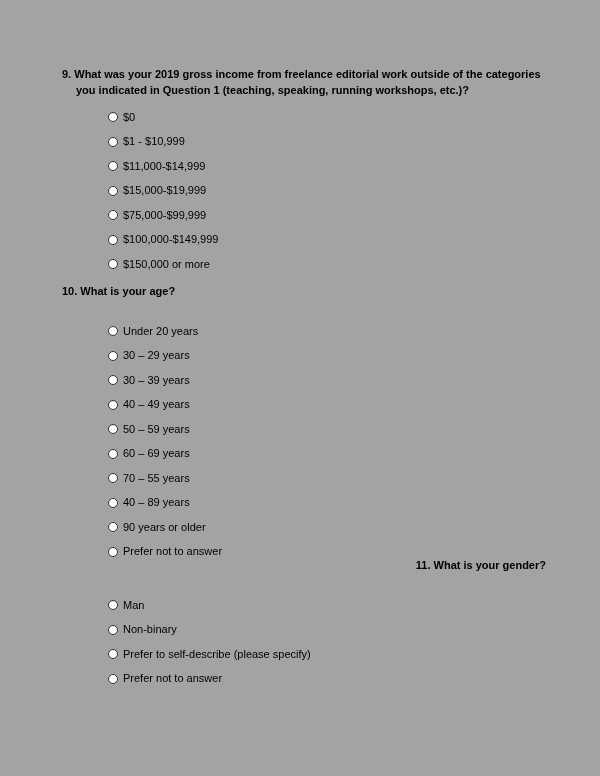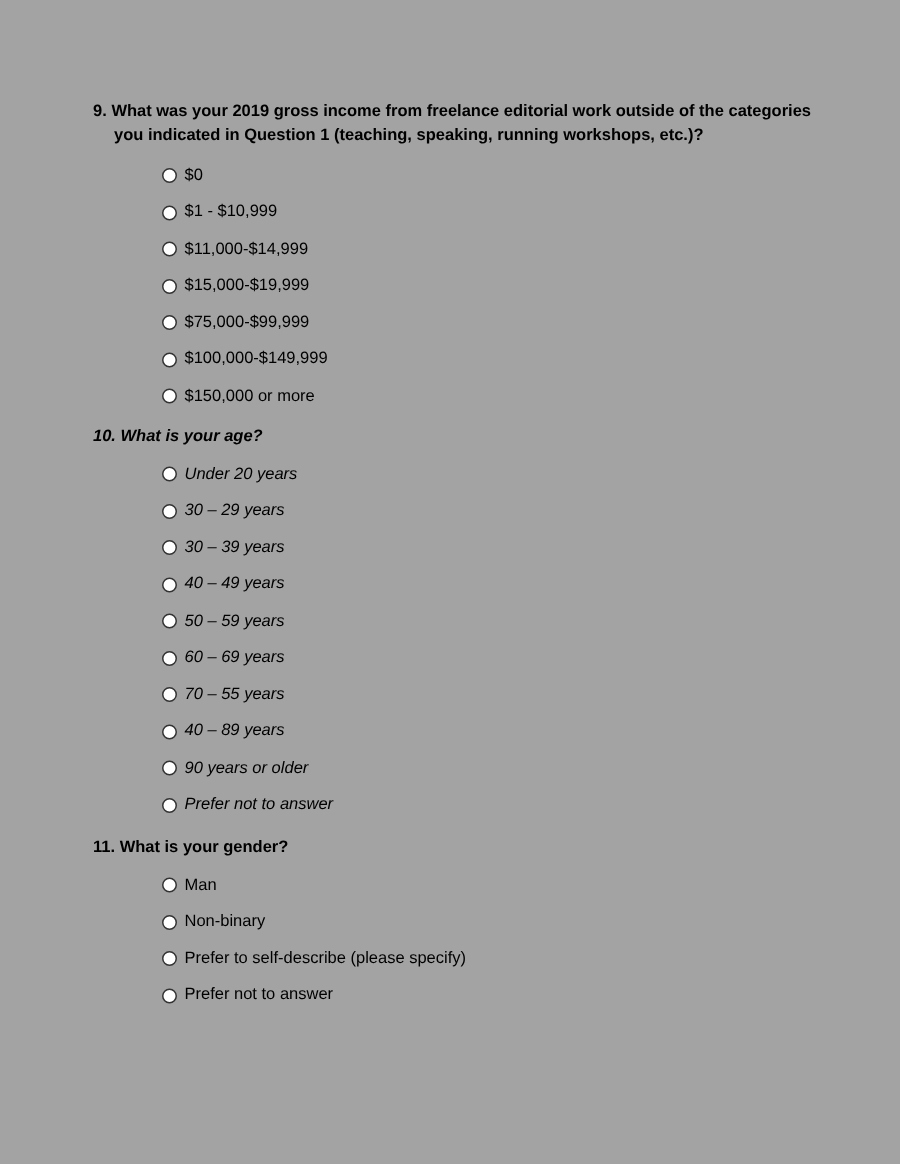--- a/index.html
+++ b/index.html
@@ -17,33 +17,33 @@
     height: 776px;
     background: #a3a3a3;
     overflow: hidden;
   }
   .question {
     position: absolute;
     left: 0;
     width: 100%;
   }
   .questions-list .question:nth-of-type(1) { top: 66px; }
-  .questions-list .question:nth-of-type(2) { top: 283px; font-style: italic; }
-  .questions-list .question:nth-of-type(3) { top: 557px; }
+  .questions-list .question:nth-of-type(2) { top: 283px; }
+  .questions-list .question:nth-of-type(3) { top: 557px; text-align: right; }
 
   .q-heading {
     font-size: 11px;
     font-weight: bold;
     line-height: 16px;
     margin-left: 76px;
     text-indent: -14px;
     width: 470px;
   }
   .options {
-    margin-top: 5px;
+    margin-top: 20px;
   }
   .questions-list .question:nth-of-type(1) .options { margin-top: 7px; }
 
   .option {
     display: flex;
     align-items: center;
     height: 24.5px;
     margin-left: 108px;
   }
   .radio {

